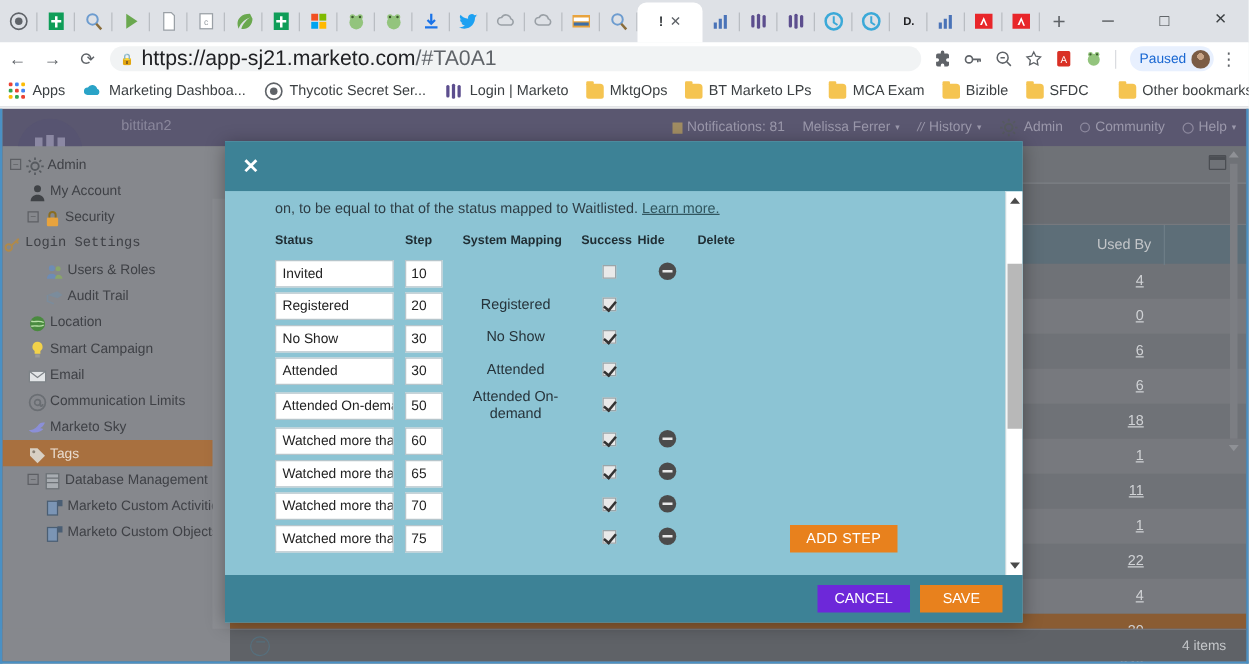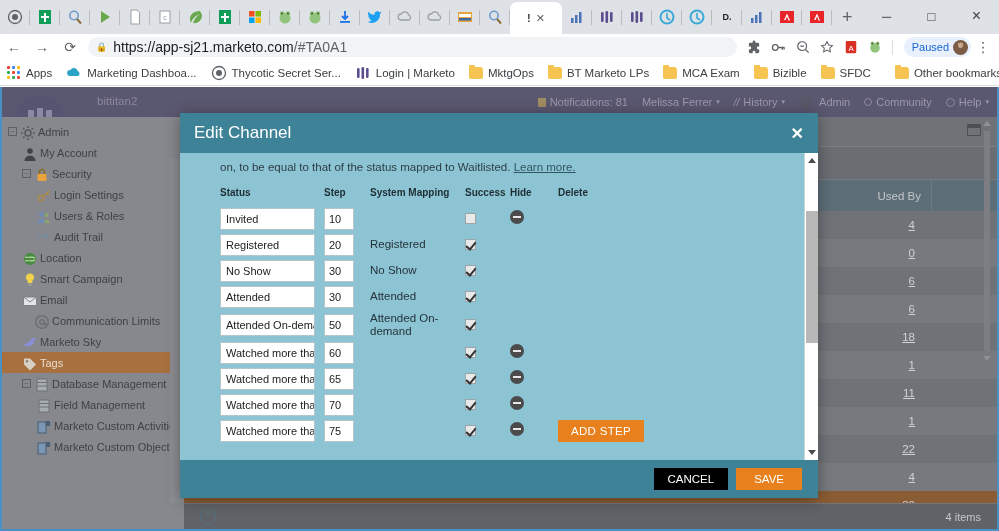--- a/index.html
+++ b/index.html
@@ -53,21 +53,21 @@
   .navbtn {
     width: 28px; height: 26px; display: flex; align-items: center;
     justify-content: center; color: #5f6368; font-size: 14px;
   }
   .omnibox {
     flex: 1; height: 20px; background: #f1f3f4; border-radius: 10px;
     margin: 0 6px 0 4px; display: flex; align-items: center;
     padding: 0 8px; position: relative;
   }
   .omni-lock { font-size: 9px; color: #5f6368; margin-right: 6px; }
-  .omni-url { font-size: 14px; color: #202124; white-space: nowrap; text-align: center; }
+  .omni-url { font-size: 17px; color: #202124; white-space: nowrap; text-align: center; }
   .omni-url .dim { color: #5f6368; }
   .tb-right { display: flex; align-items: center; padding-right: 4px; }
   .tb-ico {
     width: 24px; height: 24px; display: flex; align-items: center;
     justify-content: center; font-size: 12px; color: #5f6368;
   }
   .paused-pill {
     display: flex; align-items: center; gap: 4px;
     background: #e8f0fe; border-radius: 11px; padding: 1px 3px 1px 8px;
     height: 20px; margin-left: 6px;
@@ -250,21 +250,21 @@
   .intro-text {
     font-size:11.5px; color:#2e3d45; margin-bottom:14px; white-space:nowrap;
   }
   .intro-text a { color:#31565f; text-decoration:underline; }
 
   table.steps { border-collapse:collapse; width: 100%; }
   table.steps th {
     font-size:10px; color:#1f2d33; font-weight:bold; text-align:left;
     padding:0 0 8px 0; white-space:nowrap;
   }
-  table.steps td { padding: 2px 0; vertical-align: middle; }
+  table.steps td { padding: 2px 0; vertical-align: middle; text-align: center; }
   .c-status{width:104px}
   .c-step{width:46px}
   .c-map{width:95px}
   .c-succ{width:45px}
   .c-hide{width:48px}
   .c-del{width:auto}
   .inp-status {
     width:95px; height:22px; background:#fff; border:1px solid #b6c5cb;
     font-size:11px; color:#222; padding:0 5px; display:flex;align-items:center;
     overflow:hidden; white-space:nowrap;
@@ -304,21 +304,21 @@
   .msb-up{border-bottom:5px solid #4a4a4a; top:5px;}
   .msb-dn{border-top:5px solid #4a4a4a; bottom:5px;}
   .msb-thumb{
     position:absolute;left:1px;top:58px;width:12px;height:132px;background:#b8b8b8;
   }
   .modal-foot {
     height:38px; background:#3d8296; display:flex; align-items:center;
     justify-content:flex-end; padding-right:16px; gap:8px; flex:none;
   }
   .btn-cancel {
-    background:#000000; color:#fff; font-size:11.5px; padding:5px 14px; cursor:pointer;
+    background:#6d28d9; color:#fff; font-size:11.5px; padding:5px 14px; cursor:pointer;
   }
   .btn-save {
     background:#e8811d; color:#fff; font-size:11.5px; padding:5px 18px; cursor:pointer;
   }
 </style>
 </head>
 <body>
 
 <div class="screen">
 
@@ -768,21 +768,21 @@
           <div class="sb-row" style="padding-left: 20px;">
             <span class="sb-exp">−</span>
             <span class="sb-ico">
               <svg class="ico" viewBox="0 0 16 16">
                 <rect x="3.5" y="7" width="9" height="7" rx="1" fill="#e8a33d"></rect>
                 <path d="M5.5 7V5a2.5 2.5 0 015 0v2" fill="none" stroke="#8a6d22" stroke-width="1.6"></path>
               </svg>
             </span>
             <span>Security</span>
           </div>
-          <div class="sb-row" style="padding-left: 34px;">
+          <div class="sb-row" style=" font-family: Liberation Mono, monospace;">
             <span class="sb-ico">
               <svg class="ico" viewBox="0 0 16 16">
                 <circle cx="5" cy="10" r="2.6" fill="none" stroke="#b08a4a" stroke-width="1.5"></circle>
                 <path d="M7 8.5L13 3M11 5l1.6 1.6" stroke="#b08a4a" stroke-width="1.5" fill="none"></path>
               </svg>
             </span>
             <span>Login Settings</span>
           </div>
           <div class="sb-row" style="padding-left: 34px;">
             <span class="sb-ico">
@@ -824,21 +824,21 @@
           </div>
           <div class="sb-row" style="padding-left: 20px;">
             <span class="sb-ico">
               <svg class="ico" viewBox="0 0 16 16">
                 <rect x="1.5" y="4" width="13" height="8.5" fill="#e2e5e7" stroke="#7d8287" stroke-width="1"></rect>
                 <path d="M1.5 4L8 9l6.5-5" fill="none" stroke="#7d8287" stroke-width="1"></path>
               </svg>
             </span>
             <span>Email</span>
           </div>
-          <div class="sb-row" style="padding-left: 20px; margin-left: 12px;">
+          <div class="sb-row" style="padding-left: 20px;">
             <span class="sb-ico">
               <svg class="ico" viewBox="0 0 16 16">
                 <circle cx="8" cy="8" r="6.3" fill="none" stroke="#6a6e73" stroke-width="1.4"></circle>
                 <circle cx="8" cy="8" r="2.3" fill="none" stroke="#6a6e73" stroke-width="1.3"></circle>
                 <path d="M10.3 8v2.3c0 1 1.9 1 1.9-1.2" stroke="#6a6e73" stroke-width="1.3" fill="none"></path>
               </svg>
             </span>
             <span>Communication Limits</span>
           </div>
           <div class="sb-row" style="padding-left: 20px;">
@@ -860,29 +860,20 @@
           </div>
           <div class="sb-row" style="padding-left: 20px;">
             <span class="sb-exp">−</span>
             <span class="sb-ico">
               <svg class="ico" viewBox="0 0 16 16">
                 <rect x="3" y="2" width="10" height="12" fill="#a8adb2" stroke="#6c7176" stroke-width="1"></rect>
                 <path d="M3 5.5h10M3 9h10" stroke="#6c7176" stroke-width="1"></path>
               </svg>
             </span>
             <span>Database Management</span>
-          </div>
-          <div class="sb-row" style="padding-left: 34px;">
-            <span class="sb-ico">
-              <svg class="ico" viewBox="0 0 16 16">
-                <rect x="3" y="2" width="10" height="12" fill="#a8adb2" stroke="#6c7176" stroke-width="1"></rect>
-                <path d="M3 5.5h10M3 9h10" stroke="#6c7176" stroke-width="1"></path>
-              </svg>
-            </span>
-            <span>Field Management</span>
           </div>
           <div class="sb-row" style="padding-left: 34px;">
             <span class="sb-ico">
               <svg class="ico" viewBox="0 0 16 16">
                 <rect x="2" y="3" width="8" height="11" fill="#7b95b5" stroke="#4a5e74" stroke-width="1"></rect>
                 <rect x="10" y="2" width="4" height="5" fill="#4a5e74"></rect>
               </svg>
             </span>
             <span>Marketo Custom Activities</span>
           </div>
@@ -984,21 +975,20 @@
         <div class="sb-chat"></div>
         <div class="sb-items">4 items</div>
       </div>
     </div>
 
     <div class="status-left-block"></div>
   </div>
 
   <div class="modal">
     <div class="modal-head">
-      <div class="modal-title">Edit Channel</div>
       <div class="modal-close">✕</div>
     </div>
 
     <div class="modal-body">
       <div class="modal-scrollarea">
         <div class="intro-text">
           <span>on, to be equal to that of the status mapped to Waitlisted.</span>
           <a href="#">Learn more.</a>
         </div>
 

